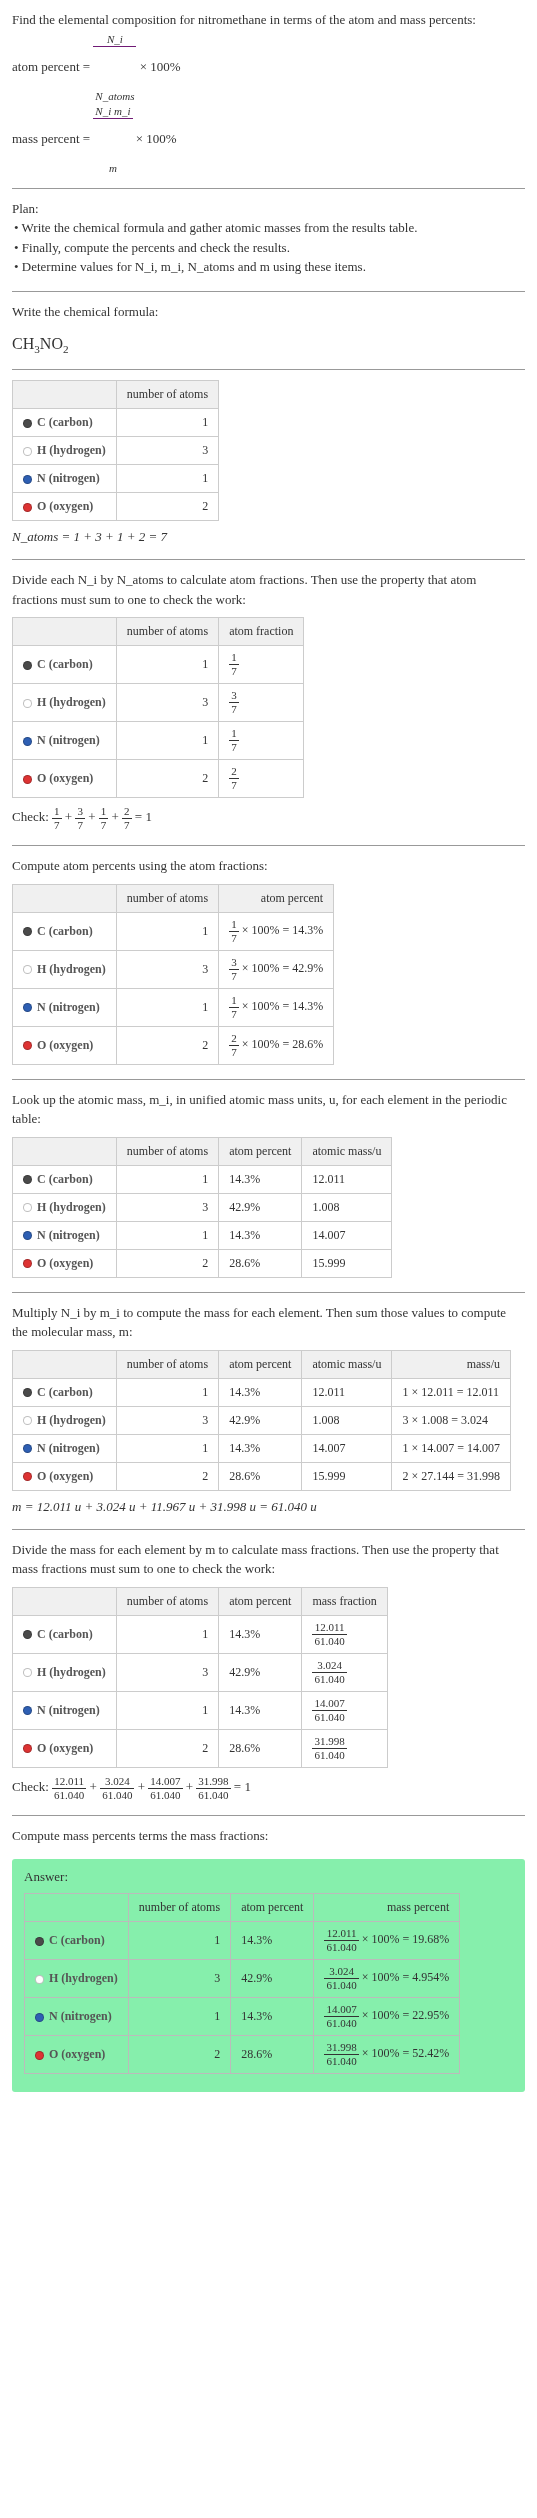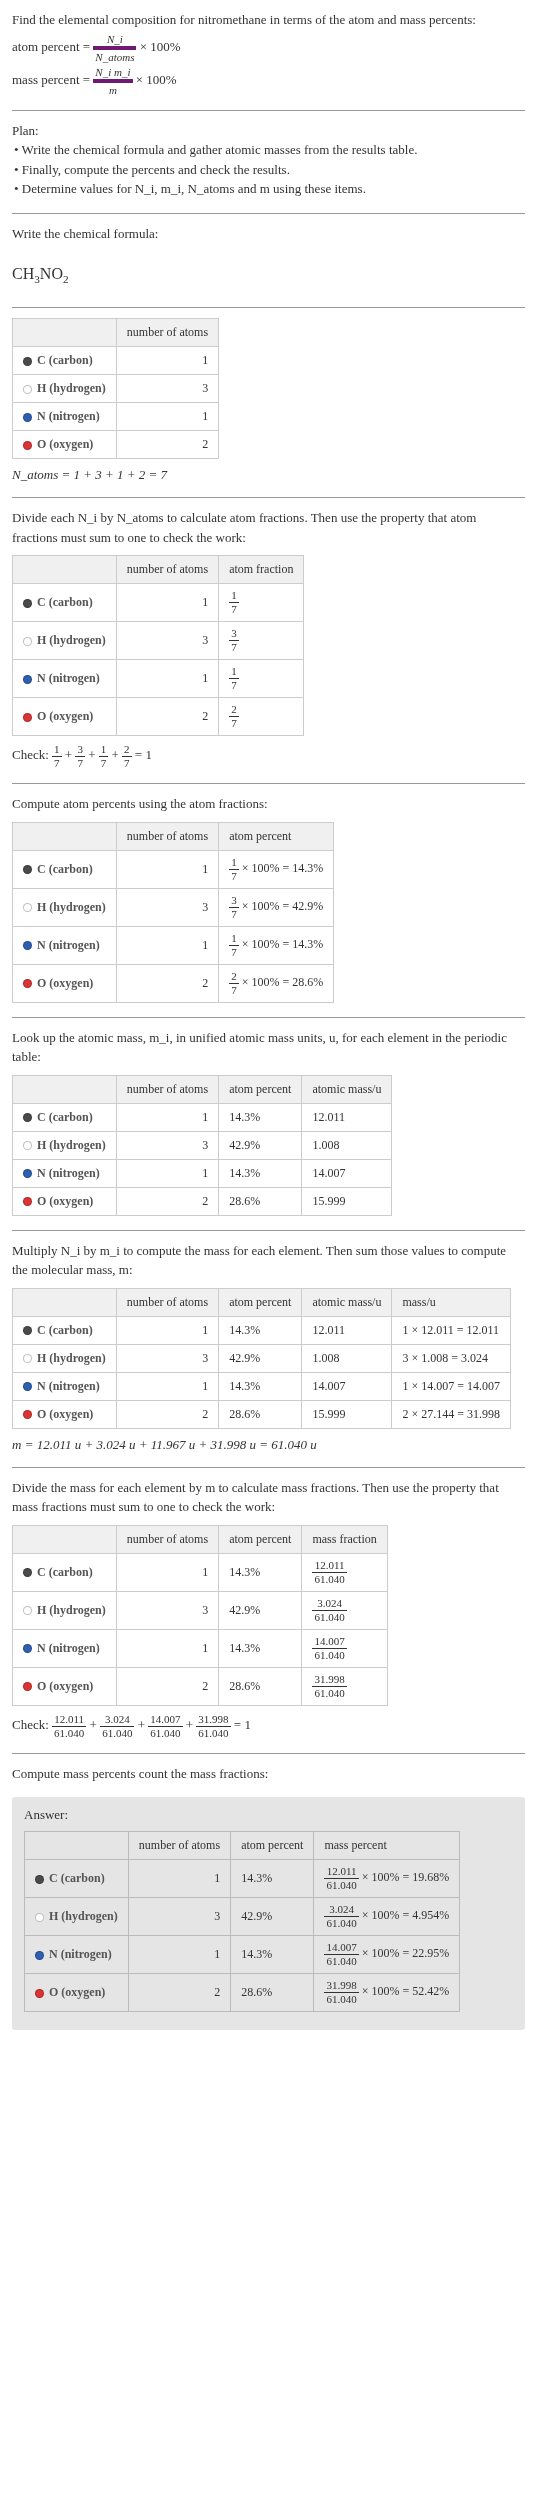--- a/index.html
+++ b/index.html
@@ -8,37 +8,37 @@
     font-size: 13px;
     color: #333;
     background: #fff;
     width: 537px;
     padding: 10px 12px;
   }
   .section { margin-bottom: 14px; }
   .hr { border-top: 1px solid #999; margin: 10px 0; }
   .text-block { line-height: 1.5; }
   .bullet { padding-left: 2px; }
-  .formula { font-size: 16px; margin: 22px 0; }
+  .formula { font-size: 16px; margin: 14px 0; }
   sub { font-size: 0.7em; }
   table {
     border-collapse: collapse;
     margin: 8px 0;
   }
   th, td {
     border: 1px solid #ccc;
     padding: 6px 10px;
     font-size: 12px;
     text-align: left;
     vertical-align: middle;
   }
   th {
     background: #f0f0f0;
     font-weight: normal;
-    text-align: left;
+    text-align: right;
   }
   td.num { text-align: right; }
   .dot {
     display: inline-block;
     width: 9px; height: 9px;
     border-radius: 50%;
     margin-right: 5px;
     vertical-align: middle;
     border: 1px solid rgba(0,0,0,0.25);
   }
@@ -52,26 +52,26 @@
   }
   .frac .n { display: block; border-bottom: 1px solid #333; padding: 0 2px 1px; }
   .frac .d { display: block; padding: 1px 2px 0; }
   .inline-frac {
     display: inline-block;
     vertical-align: middle;
     text-align: center;
     line-height: 1;
     font-size: 11px;
   }
-  .inline-frac .n { display:block; border-bottom:4px solid #701a75; padding:0 2px 1px; font-style: italic; text-align: center; }
-  .inline-frac .d { display:block; padding:2px 2px 0; font-style: italic; }
+  .inline-frac .n { display:block; border-bottom:1px solid #701a75; padding:0 2px 1px; font-style: italic; text-align: center; }
+  .inline-frac .d { display:block; padding:16px 2px 0; font-style: italic; margin-top: 28px; }
   .mathline { margin: 4px 0; font-family: Georgia, serif; }
   .ital { font-style: italic; }
   .answer-box {
-    background: #e5e5e5;
+    background: #86efac;
     padding: 10px 12px;
     border-radius: 3px;
   }
   .answer-label {
     margin-bottom: 6px;
   }
   .answer-box table th, .answer-box table td { background: transparent; border-color: #bbb; }
   .wide { white-space: nowrap; }
 </style>
 </head>
@@ -340,21 +340,21 @@
     <span>Check:</span>
     <span class="frac"><span class="n">12.011</span><span class="d">61.040</span></span> +
     <span class="frac"><span class="n">3.024</span><span class="d">61.040</span></span> +
     <span class="frac"><span class="n">14.007</span><span class="d">61.040</span></span> +
     <span class="frac"><span class="n">31.998</span><span class="d">61.040</span></span>
     <span>= 1</span>
   </div>
 </div>
 <div class="hr"></div>
 
-<div class="section text-block">Compute mass percents count the mass fractions:</div>
+<div class="section text-block">Compute mass percents terms the mass fractions:</div>
 
 <div class="answer-box">
   <div class="answer-label">Answer:</div>
   <table>
     <tbody>
         <tr>
           <th></th>
           <th>number of atoms</th>
           <th>atom percent</th>
           <th>mass percent</th>

